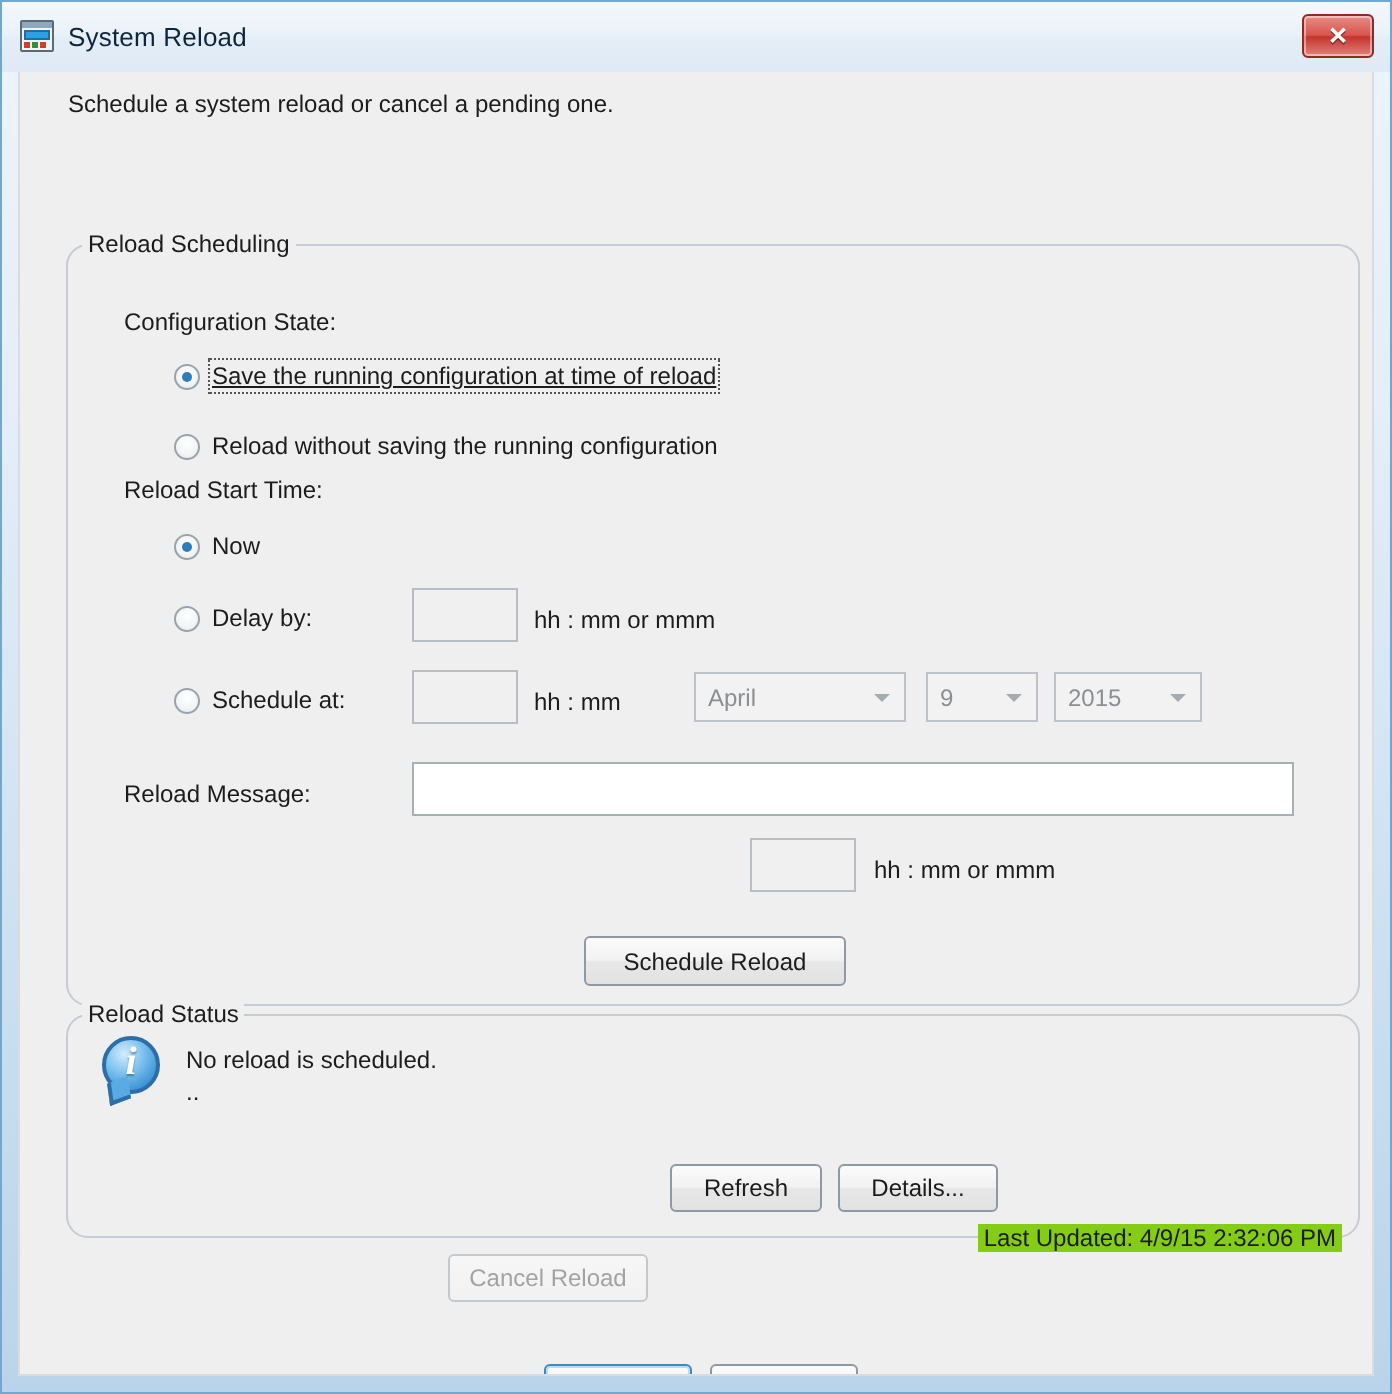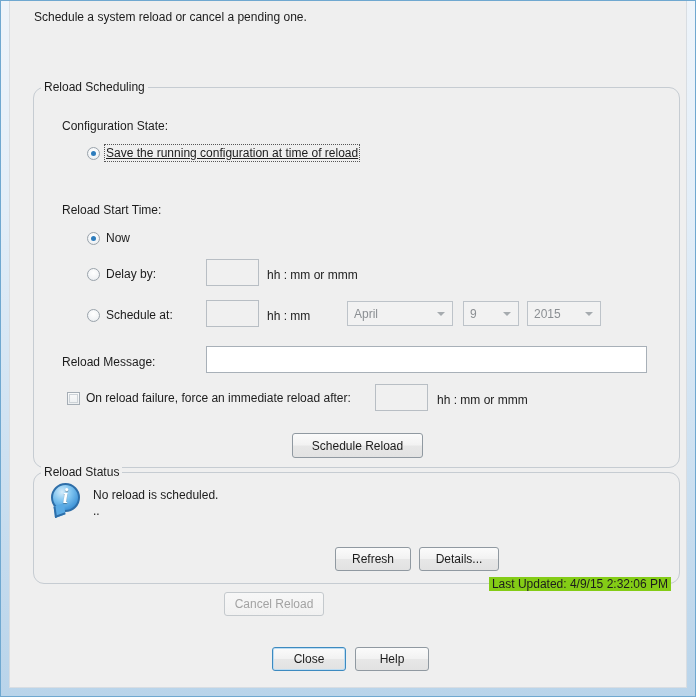--- a/index.html
+++ b/index.html
@@ -323,35 +323,53 @@
     color: #1c1c1c;
     line-height: 16px;
     white-space: pre-line;
   }
 </style>
 </head>
 <body>
 
 <div class="window">
 
+  <div class="titlebar">
+    <div class="title-icon">
+      <div class="frame"></div>
+      <div class="bar"></div>
+      <div class="scr"></div>
+      <div class="k1"></div>
+        <div class="k2"></div>
+        <div class="k3"></div>
+    </div>
+    <div class="title-text">System Reload</div>
+    <div class="close-btn">
+      <span>✕</span>
+    </div>
+  </div>
 
   <div class="client">
 
     <div class="intro">Schedule a system reload or cancel a pending one.</div>
 
     <div class="groupbox" id="reload-scheduling">
       <div class="legend">Reload Scheduling</div>
 
       <div class="field-label" style="left:28px; top:31px;">Configuration State:</div>
 
       <div class="radio-row focused" style="left:53px; top:58px;">
         <span class="radio checked"></span>
         <span class="radio-label">Save the running configuration at time of reload</span>
       </div>
 
+      <div class="radio-row" style="left:53px; top:93px;">
+        <span class="radio"></span>
+        <span class="radio-label">Reload without saving the running configuration</span>
+      </div>
 
       <div class="field-label" style="left:28px; top:115px;">Reload Start Time:</div>
 
       <div class="radio-row" style="left:53px; top:143px;">
         <span class="radio checked"></span>
         <span class="radio-label">Now</span>
       </div>
 
       <div class="radio-row" style="left:53px; top:179px;">
         <span class="radio"></span>
@@ -376,24 +394,20 @@
         <span class="arrow"></span>
       </div>
       <div class="combo" style="left:493px; top:213px; width:74px; height:25px;">
         <span>2015</span>
         <span class="arrow"></span>
       </div>
 
       <div class="field-label" style="left:28px; top:267px;">Reload Message:</div>
       <input class="textbox" style="left: 172px; top: 258px; width: 441px; height: 27px;" value="">
 
-      <div class="check-row" style="left:33px; top:303px;">
-        <span class="checkbox"></span>
-        <span class="check-label">On reload failure, force an immediate reload after:</span>
-      </div>
       <input class="textbox disabled" style="left: 341px; top: 296px; width: 53px; height: 27px;" disabled="" value="">
       <div class="field-label" style="left:403px; top:305px;">hh : mm or mmm</div>
 
       <div class="btn" style="left:258px; top:345px; width:131px; height:25px;">
         <span>Schedule Reload</span>
       </div>
     </div>
 
     <div class="groupbox" id="reload-status">
       <div class="legend">Reload Status</div>

